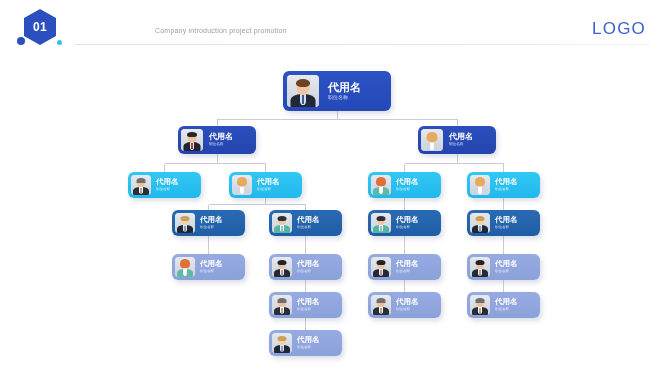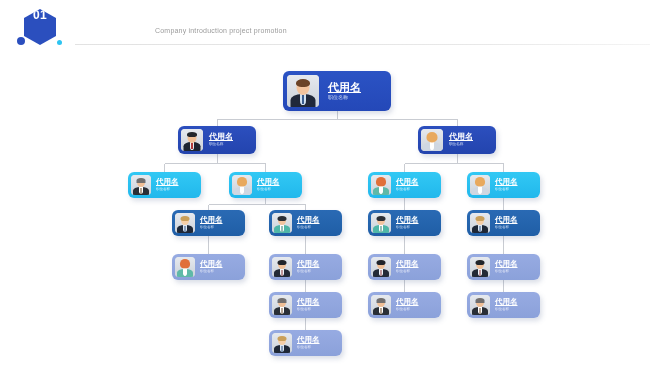--- a/index.html
+++ b/index.html
@@ -11,21 +11,21 @@
     position:relative;
   }
   #stage{position:relative;width:668px;height:376px;overflow:hidden;background:#fff;}
 
   
   #header{position:absolute;left:0;top:0;width:668px;height:52px;}
   .hex-wrap{position:absolute;left:17px;top:9px;width:46px;height:38px;}
   .hex{position:absolute;left:7px;top:0;width:32px;height:36px;
        background:#2b4fbe;
        clip-path:polygon(50% 0%,100% 25%,100% 75%,50% 100%,0% 75%,0% 25%);
-       display:flex;justify-content:center;}
+       display:flex;align-items:center;justify-content:center;}
   .hex-num{color:#fff;font-size:12px;font-weight:700;letter-spacing:.3px;line-height:1;}
   .dot{position:absolute;border-radius:50%;}
   .dot-left{left:0px;top:28px;width:8px;height:8px;background:#2b4fbe;}
   .dot-right{left:40px;top:31px;width:5px;height:5px;background:#2ec4f1;}
 
   .title-cn{position:absolute;left:75px;top:15px;font-size:19px;font-weight:700;
             color:#1d1d1d;letter-spacing:1px;line-height:22px;}
   .title-en{position:absolute;left:155px;top:26px;font-size:7px;color:#9b9b9b;
             letter-spacing:.2px;line-height:10px;white-space:nowrap;}
   .logo{position:absolute;right:22px;top:19px;font-size:17px;color:#3a5fd0;
@@ -36,21 +36,21 @@
   
   #chart{position:absolute;left:0;top:52px;width:668px;height:324px;}
   #links{position:absolute;left:0;top:0;width:668px;height:324px;}
 
   .node{position:absolute;display:flex;align-items:center;
         border-radius:6px;box-sizing:border-box;
         box-shadow:2px 3px 5px rgba(90,110,150,.22);}
   .node .av{flex:0 0 auto;border-radius:4px;overflow:hidden;position:relative;
             background:#d9dde3;}
   .node .tx{flex:1 1 auto;display:flex;flex-direction:column;justify-content:center;}
-  .node .nm{color:#ffffff;font-weight:700;line-height:1.05;text-decoration:underline;}
+  .node .nm{color:#ffffff;font-weight:700;line-height:1.05;}
   .node .ps{color:#e2ecfb;line-height:1.05;opacity:.92;}
 
   
   .sz-root{width:108px;height:40px;padding:4px;}
   .sz-root .av{width:32px;height:32px;}
   .sz-root .tx{padding-left:9px;}
   .sz-root .nm{font-size:11px;}
   .sz-root .ps{font-size:5px;margin-top:2px;}
 
   .sz-l2{width:78px;height:28px;padding:3px;}
@@ -95,20 +95,21 @@
 
     <div class="hex-wrap">
       <div class="dot dot-left"></div>
       <div class="dot dot-right"></div>
       <div class="hex">
         <span class="hex-num">01</span>
       </div>
     </div>
 
     <div class="title-en">Company introduction project promotion</div>
+    <div class="logo">LOGO</div>
     <div class="rule"></div>
   </div>
 
   <div id="chart">
     <svg id="links" viewBox="0 0 668 324" preserveAspectRatio="none">
         <line x1="337" y1="59" x2="337" y2="67.25" stroke="#c9ccd2" stroke-width="1" shape-rendering="crispEdges"></line>
         <line x1="217" y1="67.25" x2="457" y2="67.25" stroke="#c9ccd2" stroke-width="1" shape-rendering="crispEdges"></line>
         <line x1="217" y1="67.25" x2="217" y2="74" stroke="#c9ccd2" stroke-width="1" shape-rendering="crispEdges"></line>
         <line x1="457" y1="67.25" x2="457" y2="74" stroke="#c9ccd2" stroke-width="1" shape-rendering="crispEdges"></line>
         <line x1="217" y1="102" x2="217" y2="111.9" stroke="#c9ccd2" stroke-width="1" shape-rendering="crispEdges"></line>

